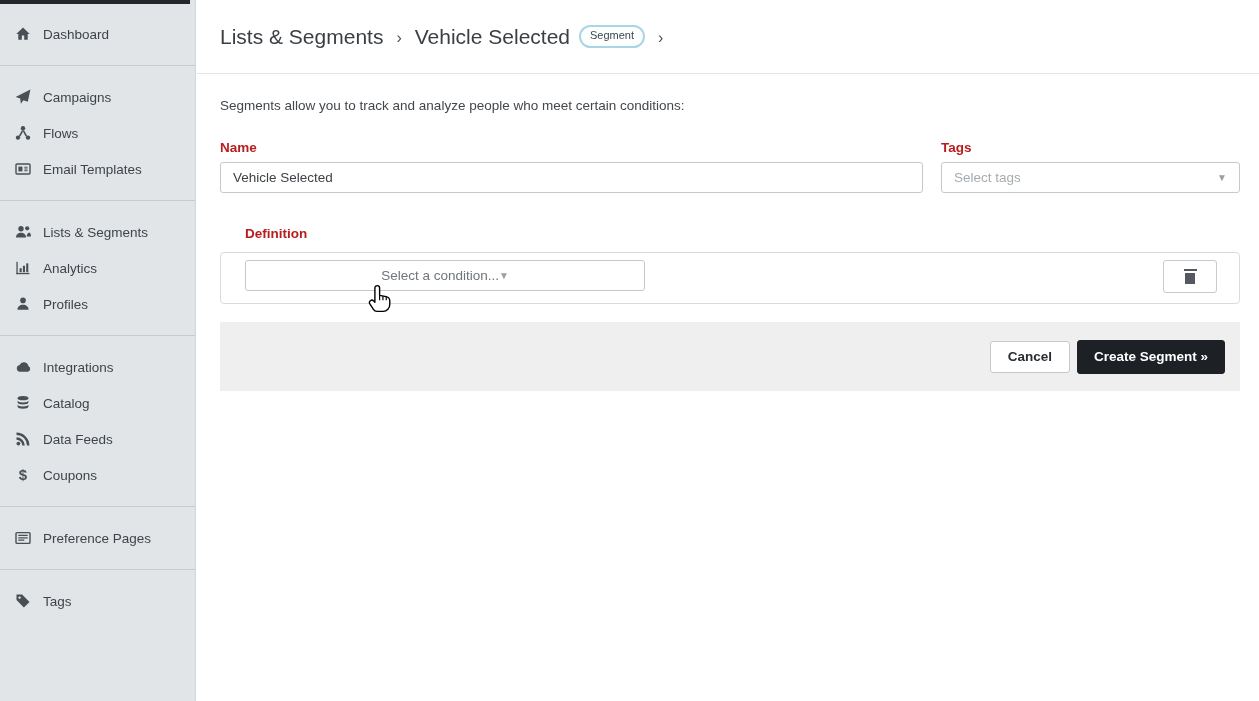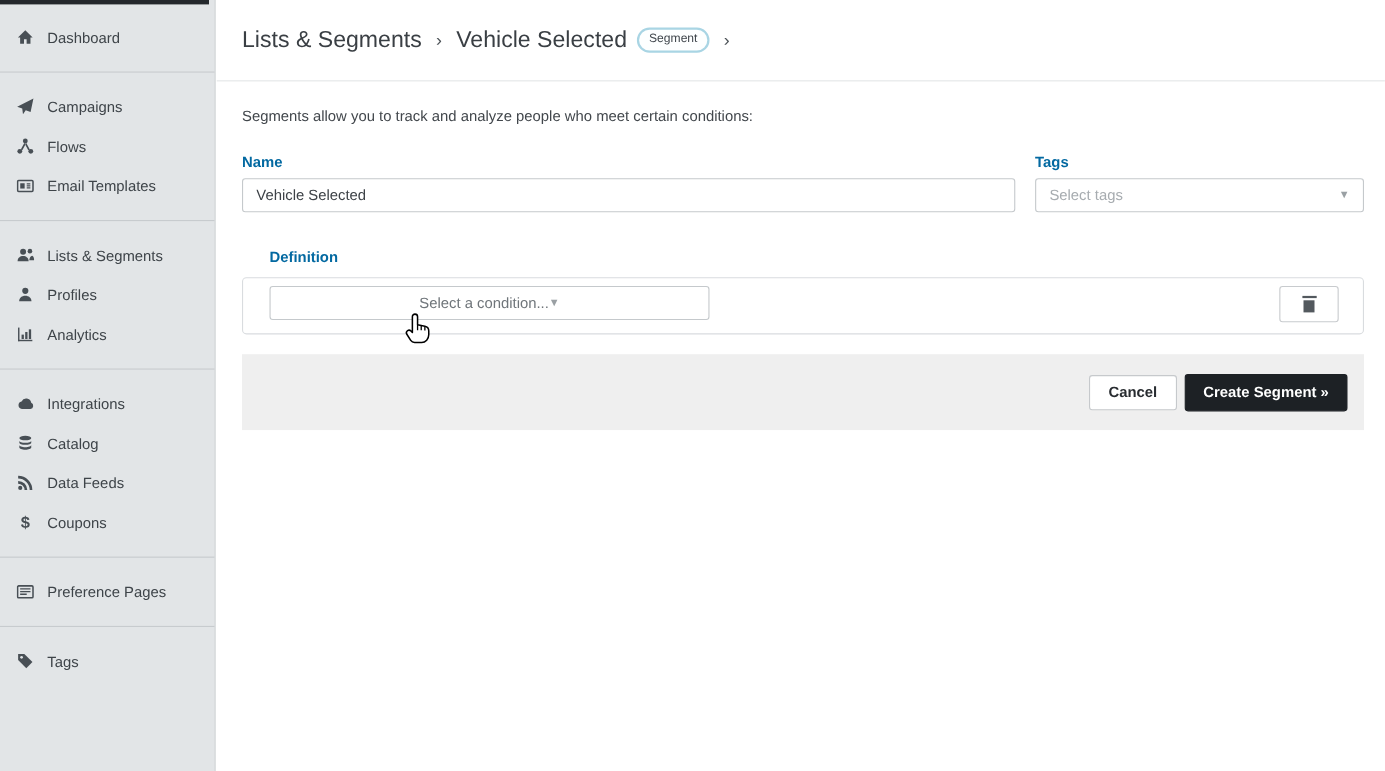--- a/index.html
+++ b/index.html
@@ -26,21 +26,21 @@
             padding-left:23px; }
   .breadcrumb { display:flex; align-items:center; font-size:21px; color:#3a3f44; }
   .crumb { cursor:pointer; }
   .crumb-sep { color:#4c5257; font-size:16px; margin:0 13px; padding-top:2px; }
   .crumb-with-badge { display:flex; align-items:center; }
   .badge { font-size:11px; color:#3f464c; border:2px solid #a9d5e4; background:#fdffff;
            border-radius:12px; padding:2px 9px 3px; margin-left:9px; line-height:1.2; }
 
   .description { position:absolute; left:23px; top:98px; font-size:13.5px; color:#42474c; }
 
-  .field-label { position:absolute; font-size:13.5px; font-weight:bold; color:#0369a1; }
+  .field-label { position:absolute; font-size:13.5px; font-weight:bold; color:#b91c1c; }
   .label-name { left:23px; top:140px; }
   .label-tags { left:744px; top:140px; }
   .label-definition { left:23px; top:226px;padding-left:25px; }
 
   .text-input { position:absolute; left:23px; top:162px; width:703px; height:31px;
                 border:1px solid #c5c9cc; border-radius:3px; padding:0 12px;
                 font-size:13.5px; color:#3d4247; font-family:inherit; background:#fff; }
 
   .select-box { border:1px solid #c5c9cc; border-radius:3px; background:#fff;
                 display:flex; align-items:center; justify-content:space-between;
@@ -128,37 +128,37 @@
               <circle cx="12.2" cy="4.3" r="2.1"></circle>
               <path d="M1 13.4c0-2.8 2.2-4.6 5-4.6s5 1.8 5 4.6z"></path>
               <path d="M11.6 12.6c.2-2.3 1.4-3.7 2.6-4 1.2.4 1.8 2 1.8 4z"></path>
             </svg>
         </span>
         <span class="nav-label">Lists &amp; Segments</span>
       </div>
       <div class="nav-item">
         <span class="nav-icon">
           <svg width="16" height="16" viewBox="0 0 16 16" fill="currentColor">
-              <circle cx="8" cy="4.4" r="2.8"></circle>
-              <path d="M2.4 13.8c0-3 2.5-5 5.6-5s5.6 2 5.6 5z"></path>
-            </svg>
-        </span>
-        <span class="nav-label">Profiles</span>
-      </div>
-      <div class="nav-item">
-        <span class="nav-icon">
-          <svg width="16" height="16" viewBox="0 0 16 16" fill="currentColor">
               <rect x="1.4" y="1.8" width="1.3" height="12.4"></rect>
               <rect x="1.4" y="12.9" width="13" height="1.3"></rect>
               <rect x="4.6" y="8.2" width="2.1" height="4"></rect>
               <rect x="7.9" y="5.8" width="2.1" height="6.4"></rect>
               <rect x="11.2" y="3.4" width="2.1" height="8.8"></rect>
             </svg>
         </span>
         <span class="nav-label">Analytics</span>
+      </div>
+      <div class="nav-item">
+        <span class="nav-icon">
+          <svg width="16" height="16" viewBox="0 0 16 16" fill="currentColor">
+              <circle cx="8" cy="4.4" r="2.8"></circle>
+              <path d="M2.4 13.8c0-3 2.5-5 5.6-5s5.6 2 5.6 5z"></path>
+            </svg>
+        </span>
+        <span class="nav-label">Profiles</span>
       </div>
 
       <div class="nav-divider"></div>
 
       <div class="nav-item">
         <span class="nav-icon">
           <svg width="17" height="16" viewBox="0 0 17 16" fill="currentColor">
               <path d="M13.4 7.1A4.7 4.7 0 0 0 4.6 5.9 3.5 3.5 0 0 0 4.9 12.8h7.8a3 3 0 0 0 .7-5.7z"></path>
             </svg>
         </span>

